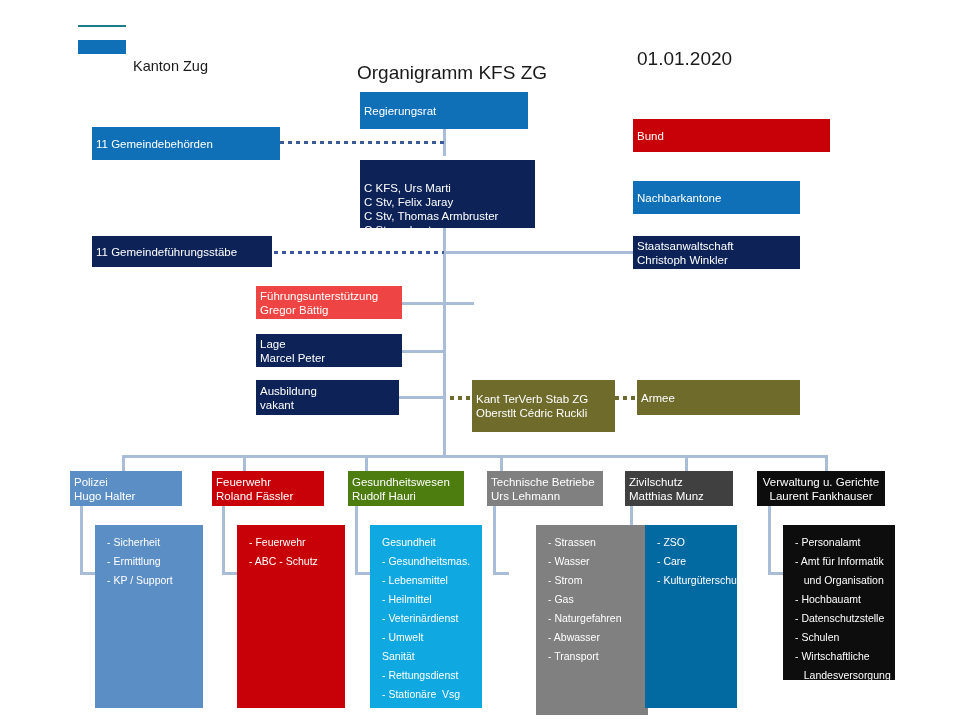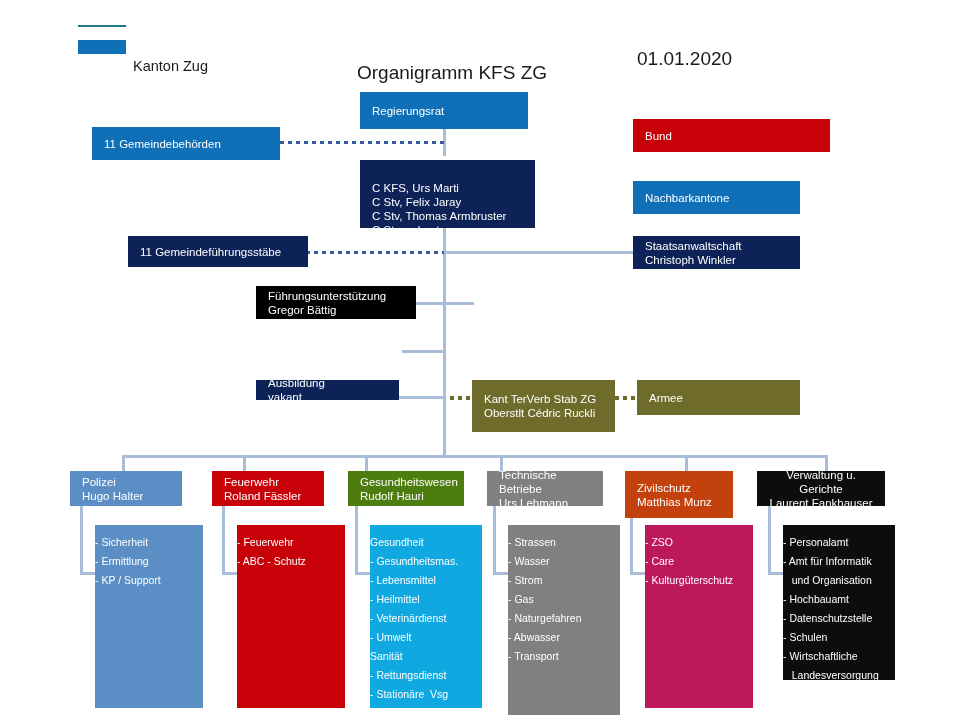--- a/index.html
+++ b/index.html
@@ -16,21 +16,21 @@
     height: 720px;
     background: #ffffff;
     overflow: hidden;
   }
   .box {
     position: absolute;
     box-sizing: border-box;
     color: #ffffff;
     font-size: 11.5px;
     line-height: 14px;
-    padding: 6px 12px;
+    padding: 6px 4px;
     white-space: pre-line;
     z-index: 3;
   }
   .box.vc {
     display: flex;
     flex-direction: column;
     justify-content: center;
   }
   .line {
     position: absolute;
@@ -73,21 +73,21 @@
     font-size: 14.5px;
     white-space: nowrap;
     margin-top: 20px;
   }
   .panel {
     position: absolute;
     box-sizing: border-box;
     color: #ffffff;
     font-size: 10.5px;
     line-height: 19px;
-    padding: 8px 0;
+    padding: 8px 12px;
     z-index: 2;
   }
   .panel div { white-space: pre; }
 </style>
 </head>
 <body>
 
 <div id="canvas">
 
   <div class="legend-line" style="left:78px; top:25px; width:48px;"></div>
@@ -164,32 +164,36 @@
 
   <div class="box vc" style="left:633px; top:181px; width:167px; height:33px; background:#0f70b7;">
     <span>Nachbarkantone</span>
   </div>
 
   <div class="box vc" style="left:633px; top:236px; width:167px; height:33px; background:#0d2357;">
     <span>Staatsanwaltschaft
 Christoph Winkler</span>
   </div>
 
-  <div class="box vc" style="left:92px; top:236px; width:180px; height:31px; background:#0d2357;margin-left:36px;">
+  <div class="box vc" style="left:92px; top:236px; width:180px; height:31px; background:#0d2357;">
     <span>11 Gemeindeführungsstäbe</span>
   </div>
 
-  <div class="box vc" style="left:256px; top:286px; width:160px; height:33px; background:#000000;">
+  <div class="box vc" style="left:256px; top:286px; width:146px; height:33px; background:#ef4444;">
     <span>Führungsunterstützung
 Gregor Bättig</span>
   </div>
 
 
-
-  <div class="box vc" style="left:256px; top:380px; width:143px; height:20px; background:#0d2357;">
+  <div class="box vc" style="left:256px; top:334px; width:146px; height:33px; background:#0d2357;">
+    <span>Lage
+Marcel Peter</span>
+  </div>
+
+  <div class="box vc" style="left:256px; top:380px; width:143px; height:35px; background:#0d2357;">
     <span>Ausbildung
 vakant</span>
   </div>
 
   <div class="box vc" style="left:472px; top:380px; width:143px; height:52px; background:#6e6b2b;">
     <span>Kant TerVerb Stab ZG
 Oberstlt Cédric Ruckli</span>
   </div>
 
   <div class="box vc" style="left:637px; top:380px; width:163px; height:35px; background:#6e6b2b;">
@@ -205,21 +209,21 @@
 Roland Fässler</span>
   </div>
   <div class="box vc" style="left: 348px; top: 471px; width: 116px; height: 35px; background: #4d7c0f;">
     <span>Gesundheitswesen
 Rudolf Hauri</span>
   </div>
   <div class="box vc" style="left: 487px; top: 471px; width: 116px; height: 35px; background: rgb(128, 128, 128);">
     <span>Technische  Betriebe
 Urs Lehmann</span>
   </div>
-  <div class="box vc" style="left: 625px; top: 471px; width: 108px; height: 47px; background: #c2410c;">
+  <div class="box vc" style="left: 625px; top: 471px; width: 108px; height: 35px; background: #404040;">
     <span>Zivilschutz
 Matthias  Munz</span>
   </div>
   <div class="box vc" style="left: 757px; top: 471px; width: 128px; height: 35px; background: rgb(13, 13, 13); text-align: center;">
     <span>Verwaltung  u. Gerichte
 Laurent Fankhauser</span>
   </div>
 
   <div class="panel" id="panel-0" style="left: 95px; top: 525px; width: 108px; height: 183px; background: rgb(91, 142, 196);">
       <div>- Sicherheit</div>
@@ -234,30 +238,30 @@
       <div>Gesundheit</div>
       <div>- Gesundheitsmas.</div>
       <div>- Lebensmittel</div>
       <div>- Heilmittel</div>
       <div>- Veterinärdienst</div>
       <div>- Umwelt</div>
       <div>Sanität</div>
       <div>- Rettungsdienst</div>
       <div>- Stationäre  Vsg</div>
     </div>
-  <div class="panel" id="panel-3" style="left: 508px; top: 525px; width: 112px; height: 190px; background: rgb(128, 128, 128);">
+  <div class="panel" id="panel-3" style="left: 536px; top: 525px; width: 112px; height: 190px; background: rgb(128, 128, 128);">
       <div>- Strassen</div>
       <div>- Wasser</div>
       <div>- Strom</div>
       <div>- Gas</div>
       <div>- Naturgefahren</div>
       <div>- Abwasser</div>
       <div>- Transport</div>
     </div>
-  <div class="panel" id="panel-4" style="left: 645px; top: 525px; width: 108px; height: 183px; background: #be185d;">
+  <div class="panel" id="panel-4" style="left: 645px; top: 525px; width: 92px; height: 183px; background: #0369a1;">
       <div>- ZSO</div>
       <div>- Care</div>
       <div>- Kulturgüterschutz</div>
     </div>
   <div class="panel" id="panel-5" style="left: 783px; top: 525px; width: 112px; height: 155px; background: rgb(13, 13, 13);">
       <div>- Personalamt</div>
       <div>- Amt für Informatik</div>
       <div>   und Organisation</div>
       <div>- Hochbauamt</div>
       <div>- Datenschutzstelle</div>

